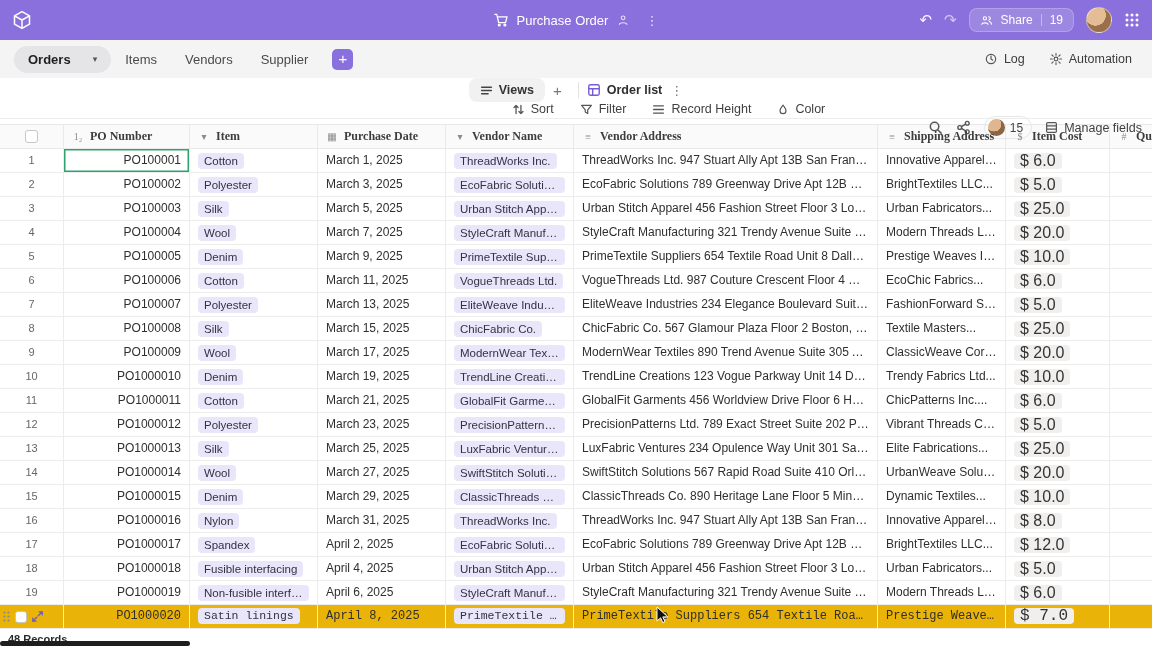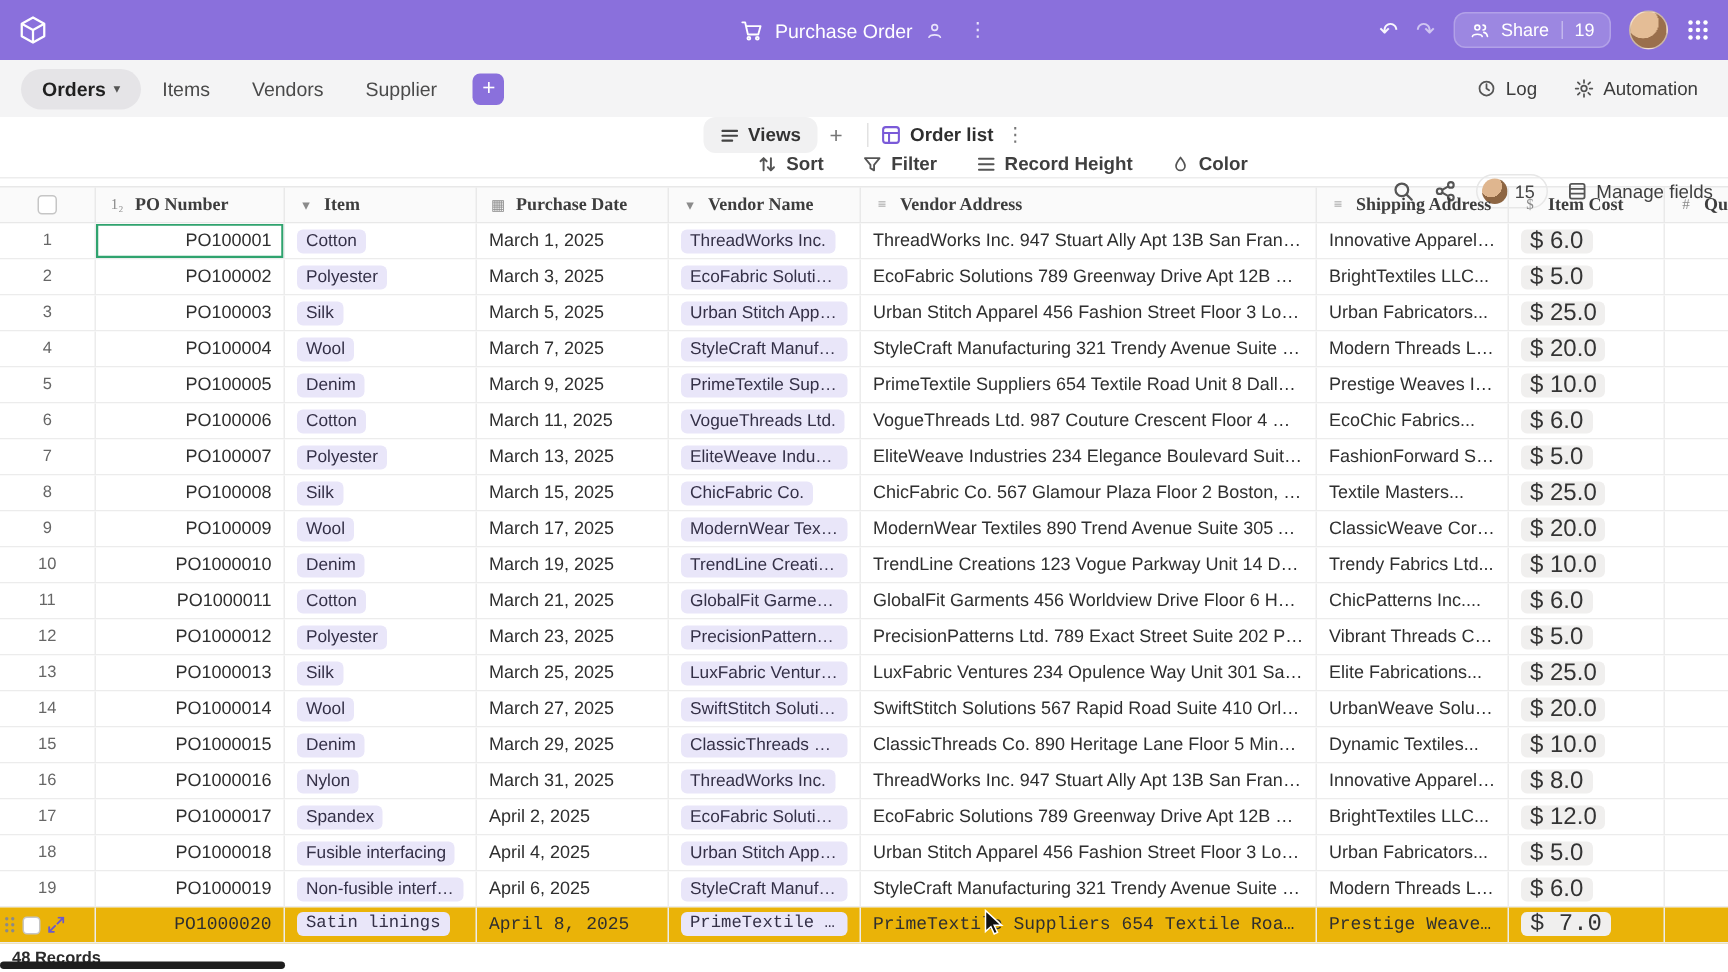--- a/index.html
+++ b/index.html
@@ -18,40 +18,40 @@
   .undo-redo { font-size:15px; color:#fff; opacity:.95; }
   .undo-redo.dim { opacity:.6; }
   .share-pill { display:flex; align-items:center; gap:8px; background:rgba(255,255,255,.16);
     border:1px solid rgba(255,255,255,.22); border-radius:8px; padding:4px 10px; font-size:12px; cursor:pointer; }
   .share-div { width:1px; height:12px; background:rgba(255,255,255,.4); }
   .avatar { width:26px; height:26px; border-radius:50%;
     background:radial-gradient(circle at 35% 30%, #e4bd96 0 45%, #9a6f4c 46% 100%); border:1px solid rgba(255,255,255,.5); }
 
   
   .tabbar { height:38px; background:#f4f4f5; display:flex; align-items:center; padding:0 14px; }
-  .tab { display:flex; align-items:center; gap:5px; padding:6px 14px; font-size:13px; color:#4a4a4a;
+  .tab { display:flex; align-items:center; gap:22px; padding:6px 14px; font-size:13px; color:#4a4a4a;
     border-radius:17px; cursor:pointer; white-space:nowrap; }
   .tab.active { background:#e5e4e7; color:#1f1f1f; font-weight:700; }
   .caret { font-size:9px; color:#555; }
   .tab-add { width:21px; height:21px; margin-left:10px; border-radius:5px; background:#8a70dc; color:#fff;
     font-size:15px; line-height:20px; text-align:center; cursor:pointer; }
   .tabbar-right { margin-left:auto; display:flex; align-items:center; gap:24px; padding-right:6px; }
   .tab-tool { display:flex; align-items:center; gap:6px; font-size:12.5px; color:#3c3c3c; cursor:pointer; }
 
   
   .toolbar { height:41px; background:#fff; border-bottom:1px solid #ededed; display:flex;
     align-items:center; padding:0 10px;flex-direction:column; }
   .tbgroup { display:flex; align-items:center; }
   .views-pill { display:flex; align-items:center; gap:6px; background:#f1f1f2; border-radius:8px;
     padding:5px 11px; font-size:12.5px; font-weight:600; color:#333; cursor:pointer; }
   .gray-plus { font-size:15px; color:#777; margin:0 8px; cursor:pointer; }
   .vdiv { width:1px; height:16px; background:#e2e2e2; margin:0 8px; }
   .view-chip { display:flex; align-items:flex-start; gap:6px; font-size:12.5px; font-weight:600; color:#2f2f2f; cursor:pointer; }
   .kebab { color:#777; font-size:13px; margin-left:8px; cursor:pointer; }
-  .toolbar-center { display:flex; align-items:center; gap:26px; margin-left:185px;font-weight:bold; }
+  .toolbar-center { display:flex; align-items:center; gap:26px; margin-left:185px; }
   .tool-item { display:flex; align-items:center; gap:6px; font-size:12.5px; color:#3f3f3f; cursor:pointer; white-space:nowrap; }
   .toolbar-right { margin-left:auto; display:flex; align-items:center; gap:13px; }
   .collab-chip { display:flex; align-items:center; gap:5px; border:1px solid #e7e7e7; border-radius:14px;
     padding:2px 8px 2px 3px; font-size:12px; color:#444; cursor:pointer; }
   .mini-avatar { width:17px; height:17px; border-radius:50%;
     background:radial-gradient(circle at 35% 30%, #dfb68f 0 45%, #8d6542 46% 100%); }
   .add-record { background:#fff; border:1px solid #cfc2f2; color:#6a4ed1; font-weight:700; font-size:12.5px;
     border-radius:16px; padding:6px 14px; cursor:pointer; box-shadow:0 1px 2px rgba(106,78,209,.12); white-space:nowrap; }
 
   

